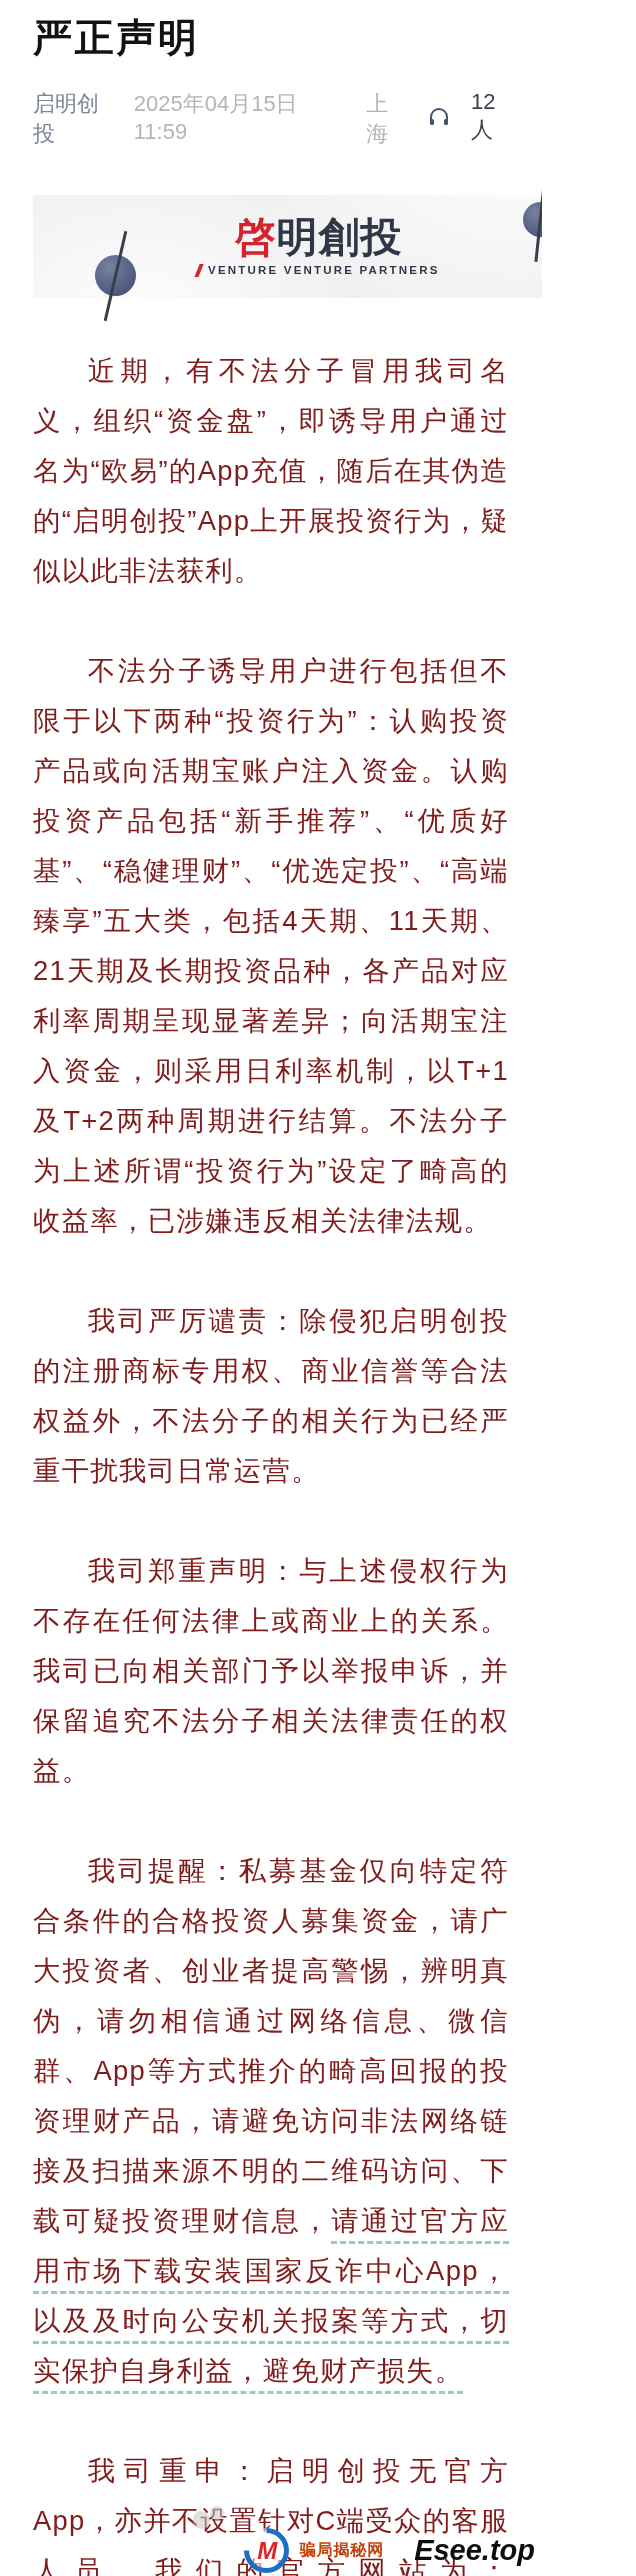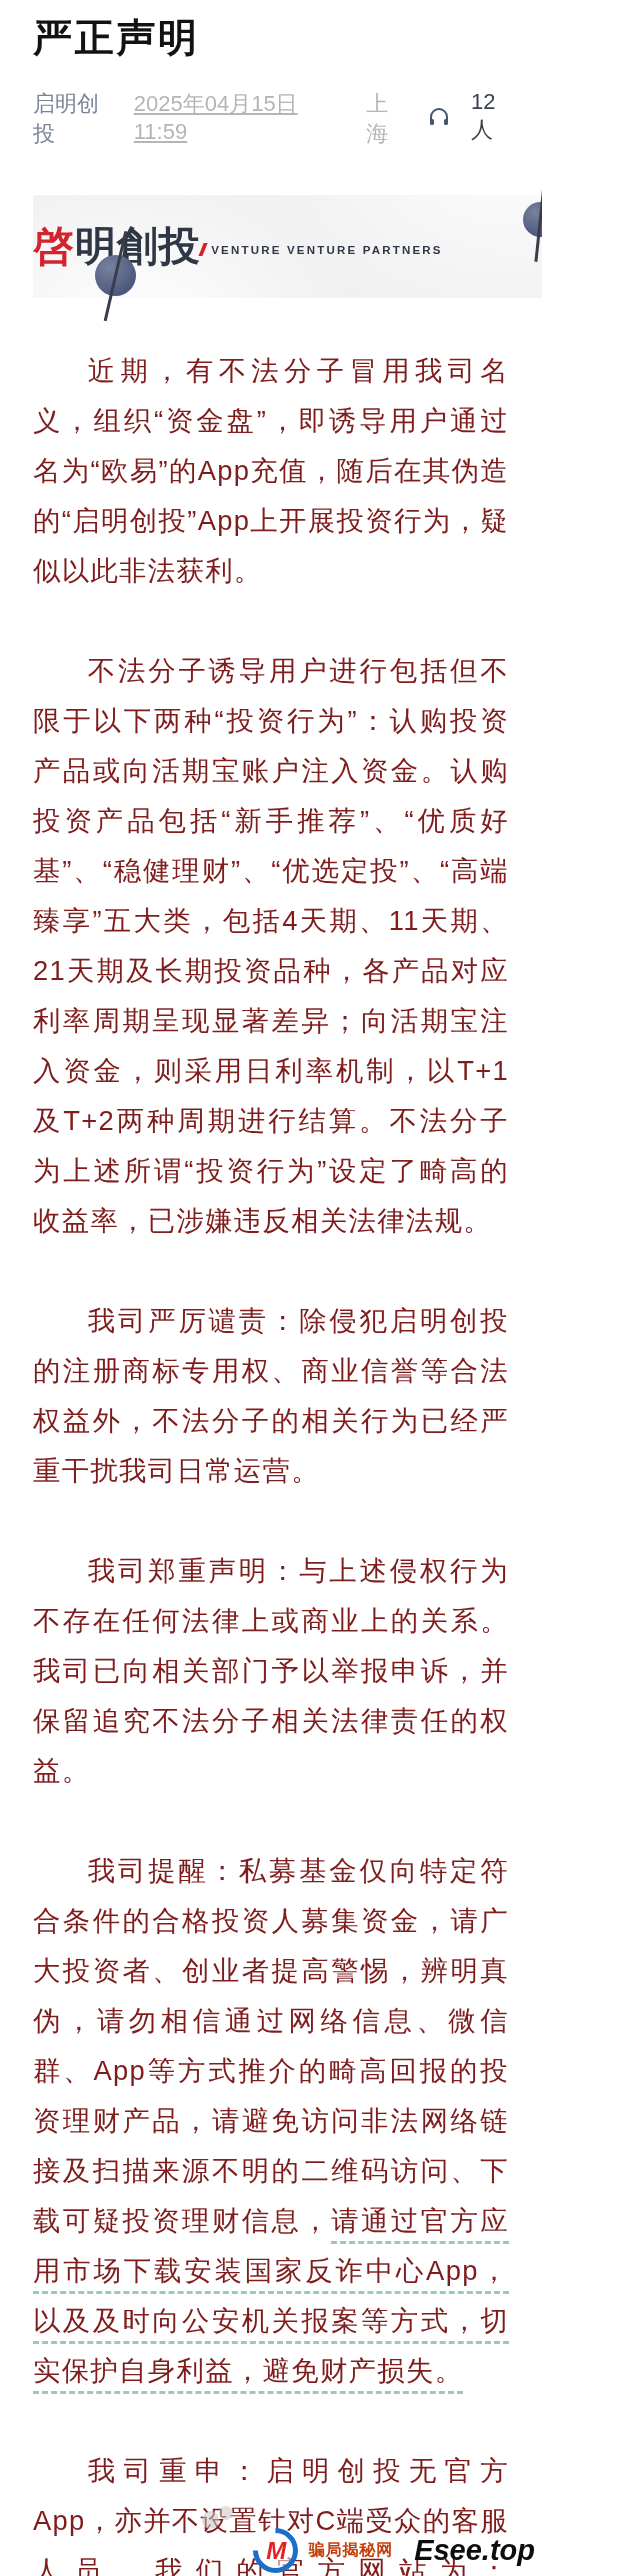--- a/index.html
+++ b/index.html
@@ -15,40 +15,40 @@
   
   .title{
     font-size:39px;font-weight:700;color:#121212;
     letter-spacing:2.7px;line-height:1.25;
   }
   .meta{
     margin-top:26.5px;display:flex;align-items:flex-start;
     font-size:22px;color:#b5b5b5;
   }
   .meta .account{color:#7a8597;margin-right:21px;}
-  .meta .datetime{margin-right:30px;text-decoration:underline;}
+  .meta .datetime{margin-right:30px;}
   .meta .location{margin-right:21px;}
   .listen{display:flex;align-items:center;gap:20px;color:#2f3a45;}
   .listen svg{display:block;}
   .listen .count{color:#39424c;font-size:22px;}
 
   
   .banner{
     margin-top:46px;
     width:571px;height:103px;
     background:
       radial-gradient(ellipse 372px 265px at 18% 120%, rgba(255,255,255,.9), rgba(255,255,255,0) 60%),
       radial-gradient(ellipse 442px 301px at 85% -40%, rgba(255,255,255,.85), rgba(255,255,255,0) 62%),
       #f0f0f1;
     border-radius:2.7px;
     position:relative;
   }
   .qm-logo{
-    height:100%;display:flex;flex-direction:row;
-    align-items:center;
+    height:100%;display:flex;flex-direction:column;
+    align-items:center;justify-content:center;
   }
   .qm-row{font-weight:800;font-size:41px;line-height:1;letter-spacing:0.9px;}
   .qm-first{color:#d5232e;}
   .qm-rest{color:#2f3746;}
   .qm-tagline{
     margin-top:6.2px;display:flex;align-items:center;
     font-size:11.5px;font-weight:700;color:#2f3746;letter-spacing:2.2px;
   }
   .tag-slash{
     display:inline-block;width:4.4px;height:13.3px;background:#d5232e;
@@ -109,21 +109,21 @@
   .jm span{
     transform:rotate(45deg);
     color:#e02424;font-weight:800;font-style:italic;font-size:24px;
     line-height:1;
   }
   .wm-name{
     margin-left:11px;font-size:16px;font-weight:800;color:#c2410c;
     letter-spacing:0.9px;white-space:nowrap;
   }
   .wm-url{
-    margin-left:21px;font-size:29px;font-weight:800;font-style:italic;
+    margin-left:30px;font-size:29px;font-weight:800;font-style:italic;
     color:#0d0d0d;white-space:nowrap;
   }
 </style>
 </head>
 <body>
 
 <div class="page">
   <div class="content">
 
     <div class="title">严正声明</div>

